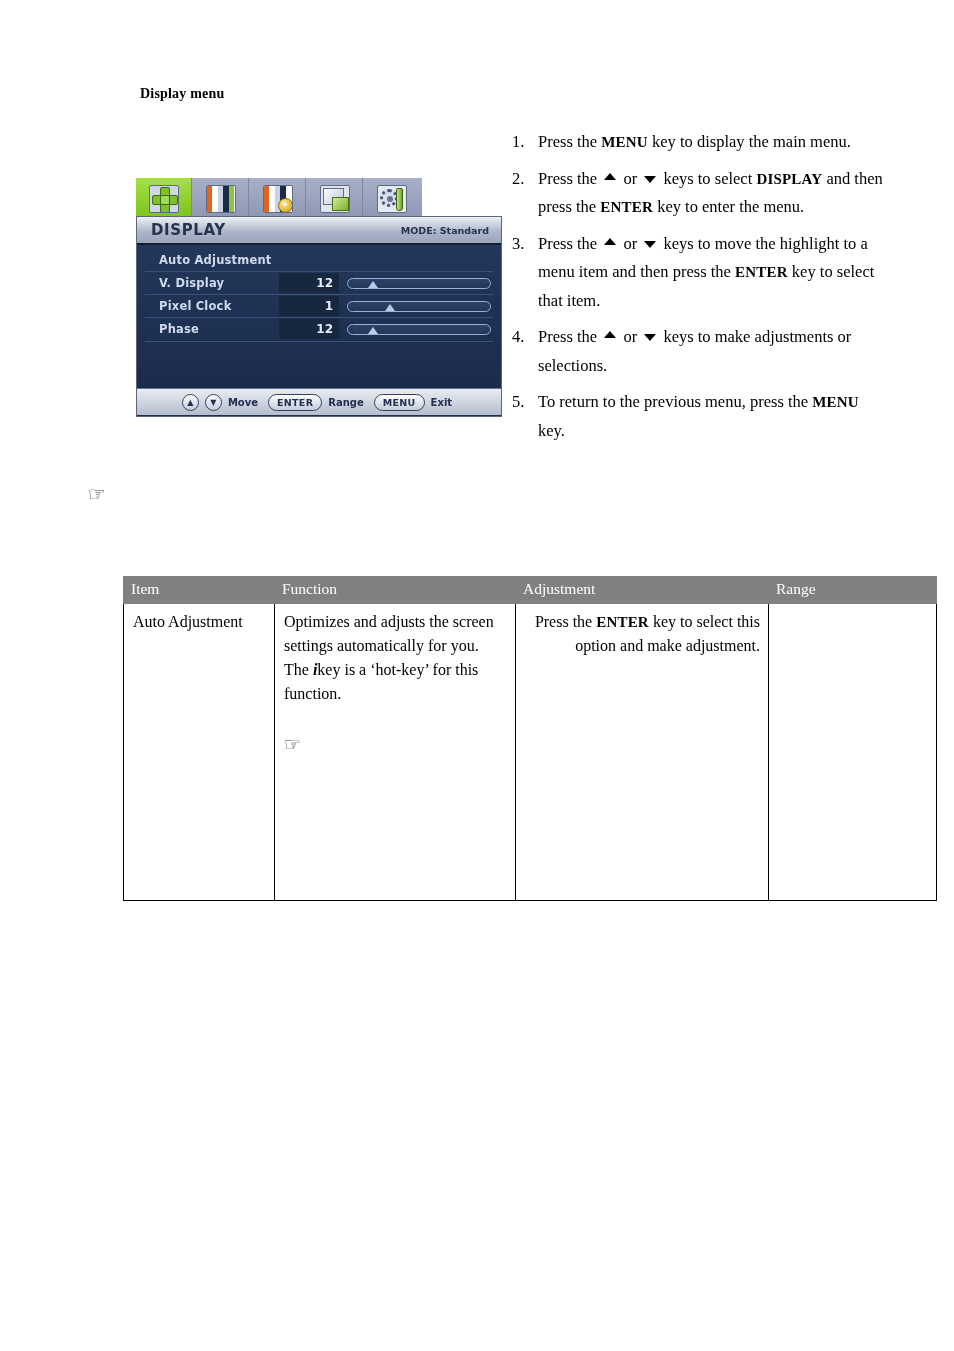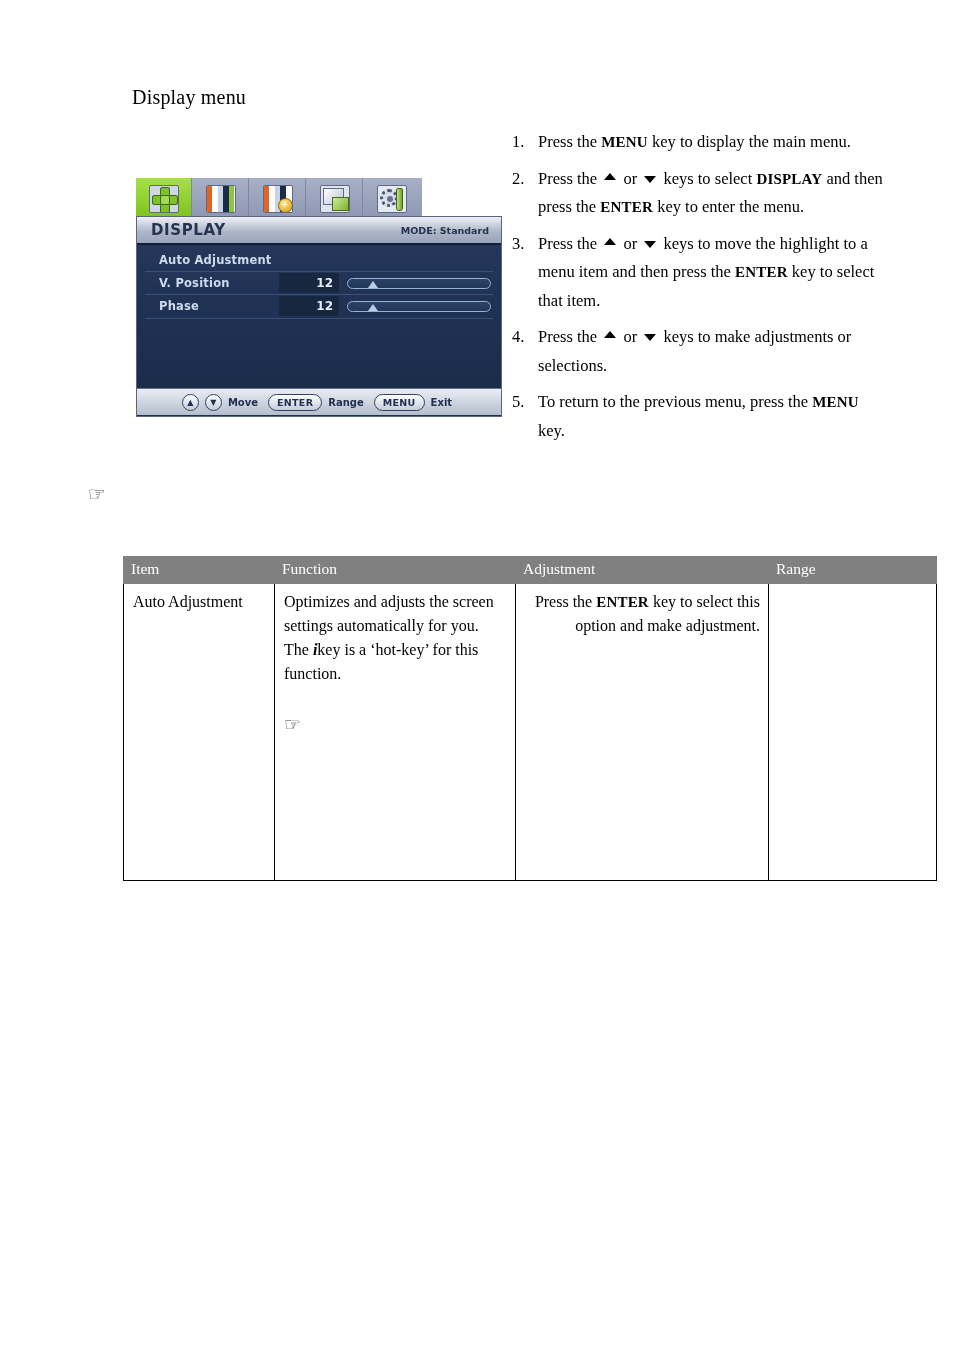--- a/index.html
+++ b/index.html
@@ -12,25 +12,25 @@
     height: 1351px;
     position: relative;
     font-family: "Liberation Serif", serif;
     color: #000000;
     overflow: hidden;
   }
 
   
   #page-heading {
     position: absolute;
-    left: 132px;
+    left: 140px;
     top: 86px;
     font-family: "Liberation Serif", serif;
-    font-weight: normal;
-    font-size: 20px;
+    font-weight: bold;
+    font-size: 14px;
     letter-spacing: .2px;
     color: #000;
   }
 
   
   #osd-figure {
     position: absolute;
     left: 136px;
     top: 178px;
     width: 366px;
@@ -339,21 +339,21 @@
     font-size: 20px;
     line-height: 20px;
     color: #3a3a3a;
     font-family: "DejaVu Sans", sans-serif;
   }
 
   
   #spec-table {
     position: absolute;
     left: 123px;
-    top: 556px;
+    top: 576px;
     width: 753px;
     border-collapse: collapse;
     table-layout: fixed;
   }
   #spec-table th {
     background: #808080;
     color: #ffffff;
     font-weight: normal;
     text-align: left;
     font-size: 15.5px;
@@ -454,27 +454,34 @@
     </div>
 
     <div id="osd-items">
 
       <div class="osd-row">
         <span class="osd-row-label" style="flex:1 1 auto;">Auto Adjustment</span>
       </div>
 
 
       <div class="osd-row">
-        <span class="osd-row-label">V. Position</span>
+        <span class="osd-row-label">V. Display</span>
         <span class="osd-row-value">12</span>
         <span class="osd-slider">
             <span class="marker" style="left:14%"></span>
           </span>
       </div>
 
+      <div class="osd-row">
+        <span class="osd-row-label">Pixel Clock</span>
+        <span class="osd-row-value">1</span>
+        <span class="osd-slider">
+            <span class="marker" style="left:26%"></span>
+          </span>
+      </div>
 
       <div class="osd-row" style="border-bottom:none;">
         <span class="osd-row-label">Phase</span>
         <span class="osd-row-value">12</span>
         <span class="osd-slider">
             <span class="marker" style="left:14%"></span>
           </span>
       </div>
 
       <div class="osd-sep"></div>

